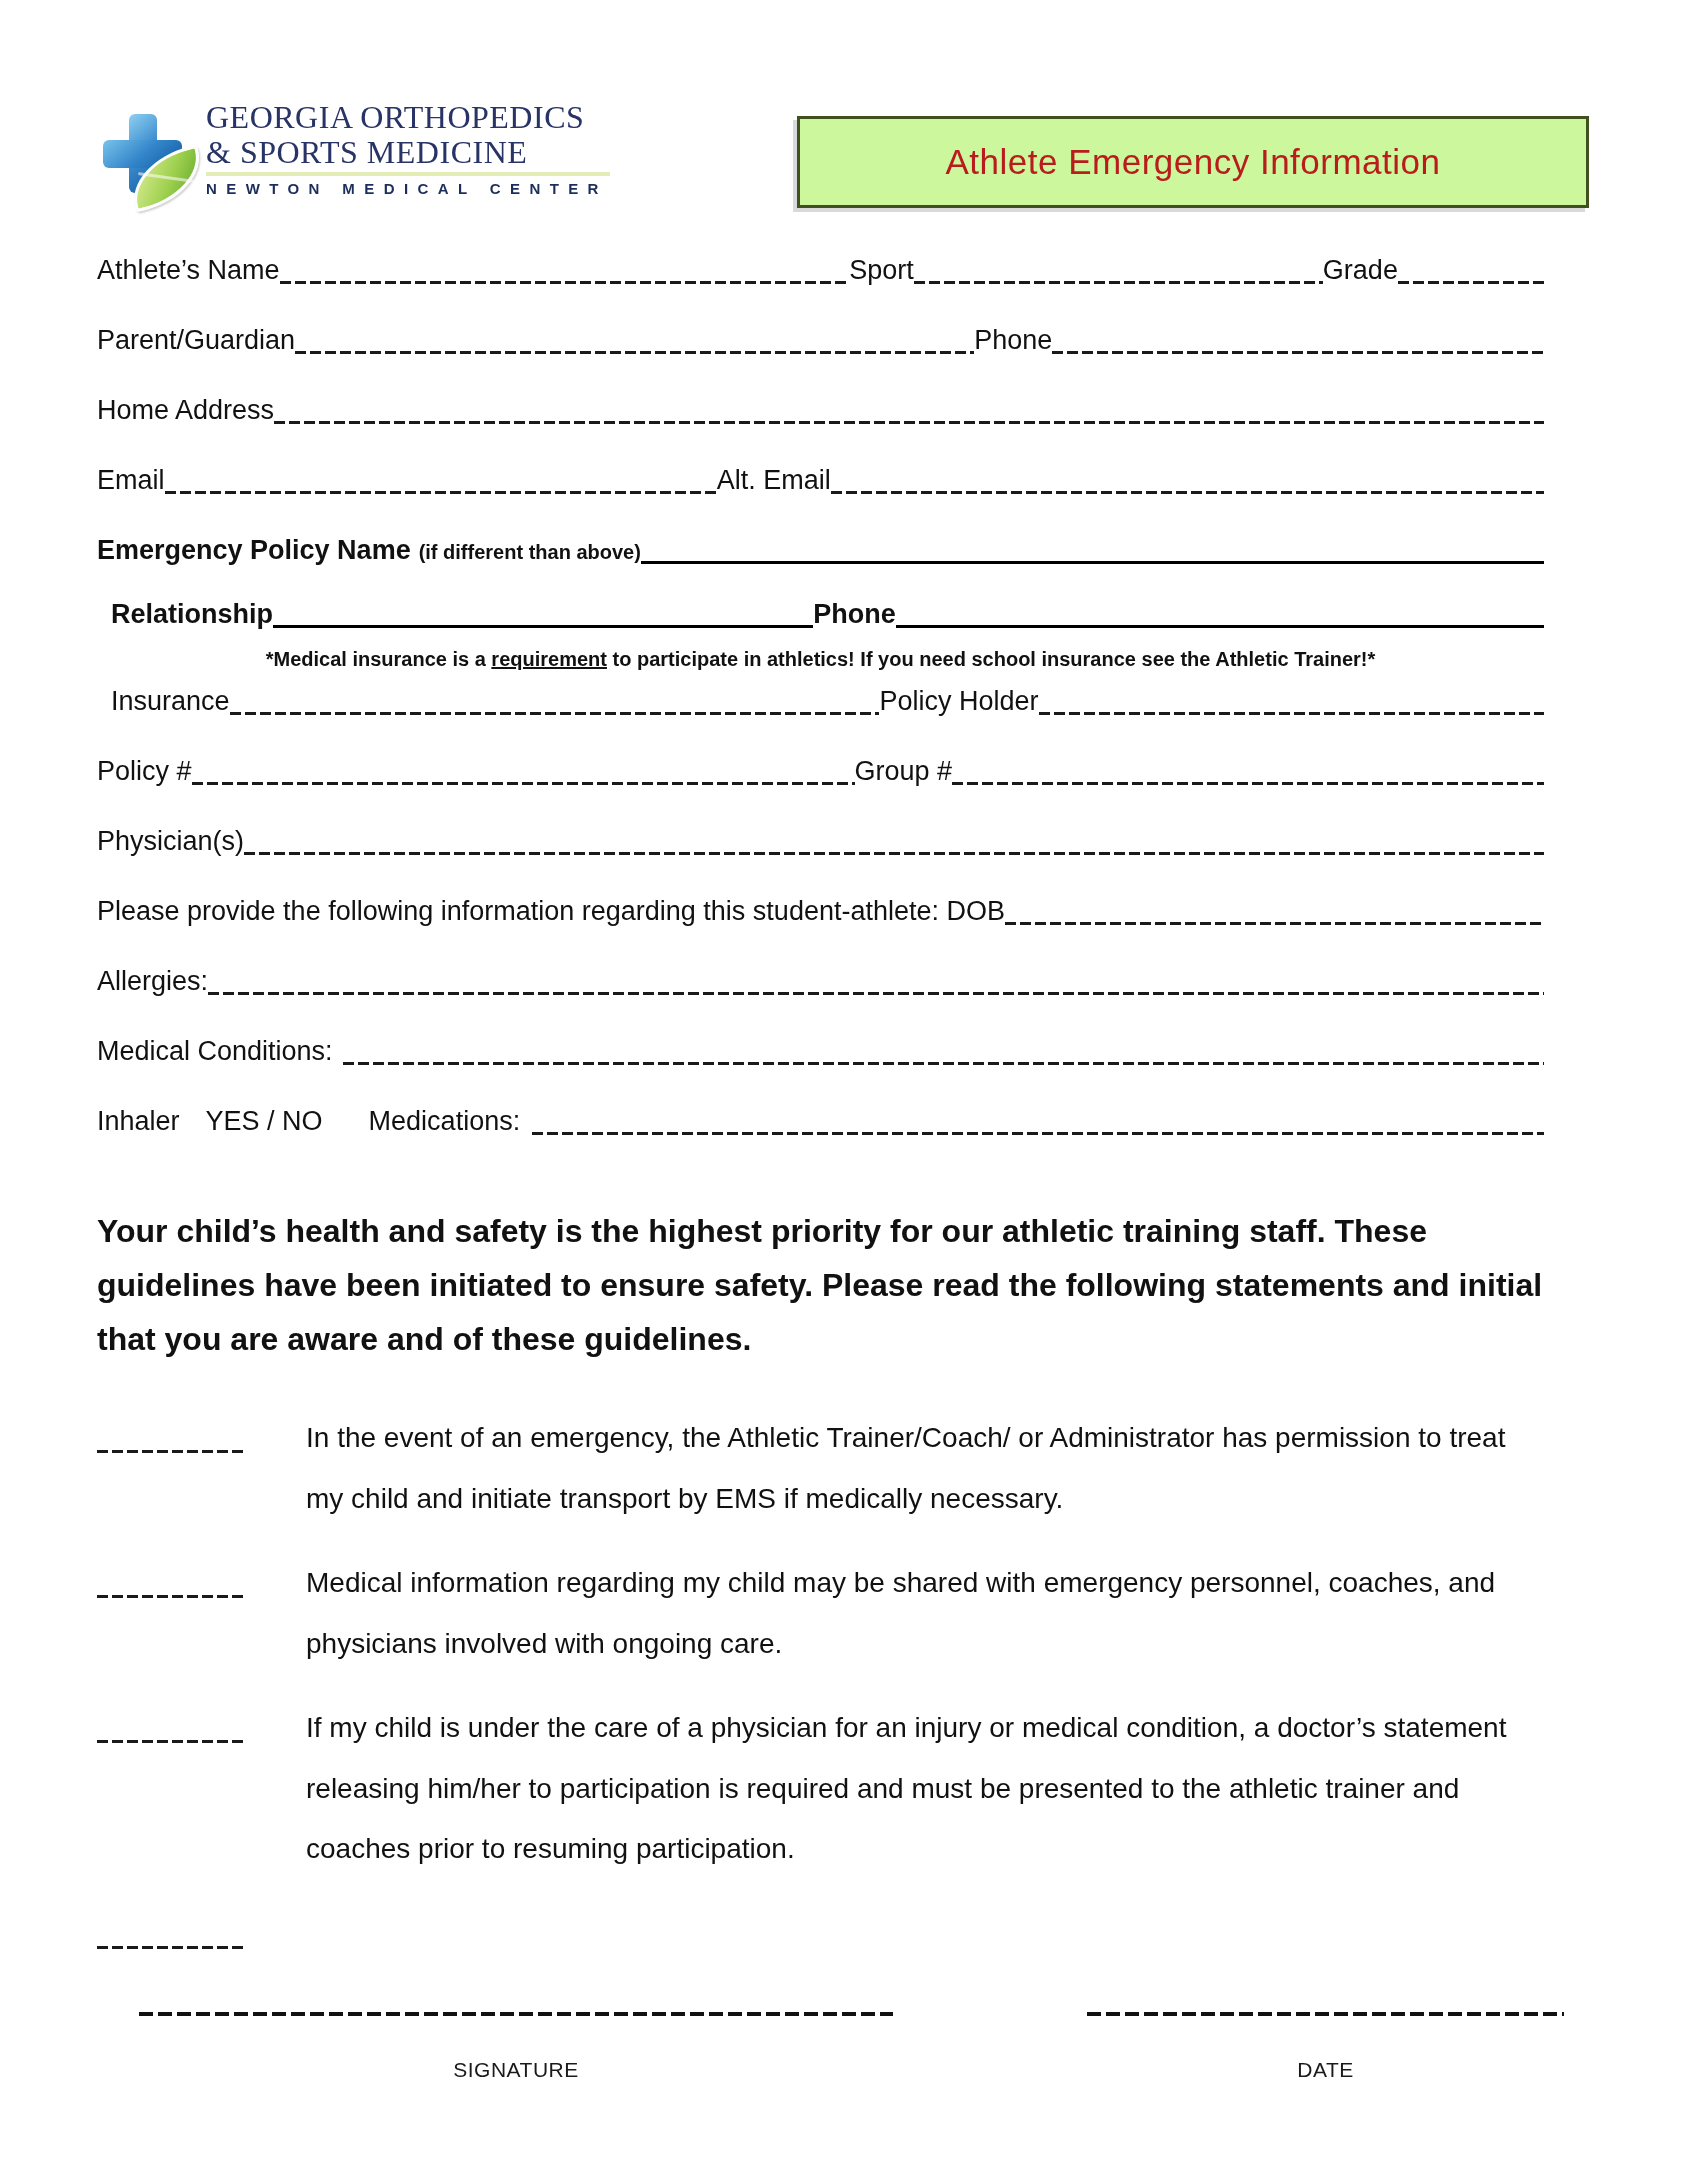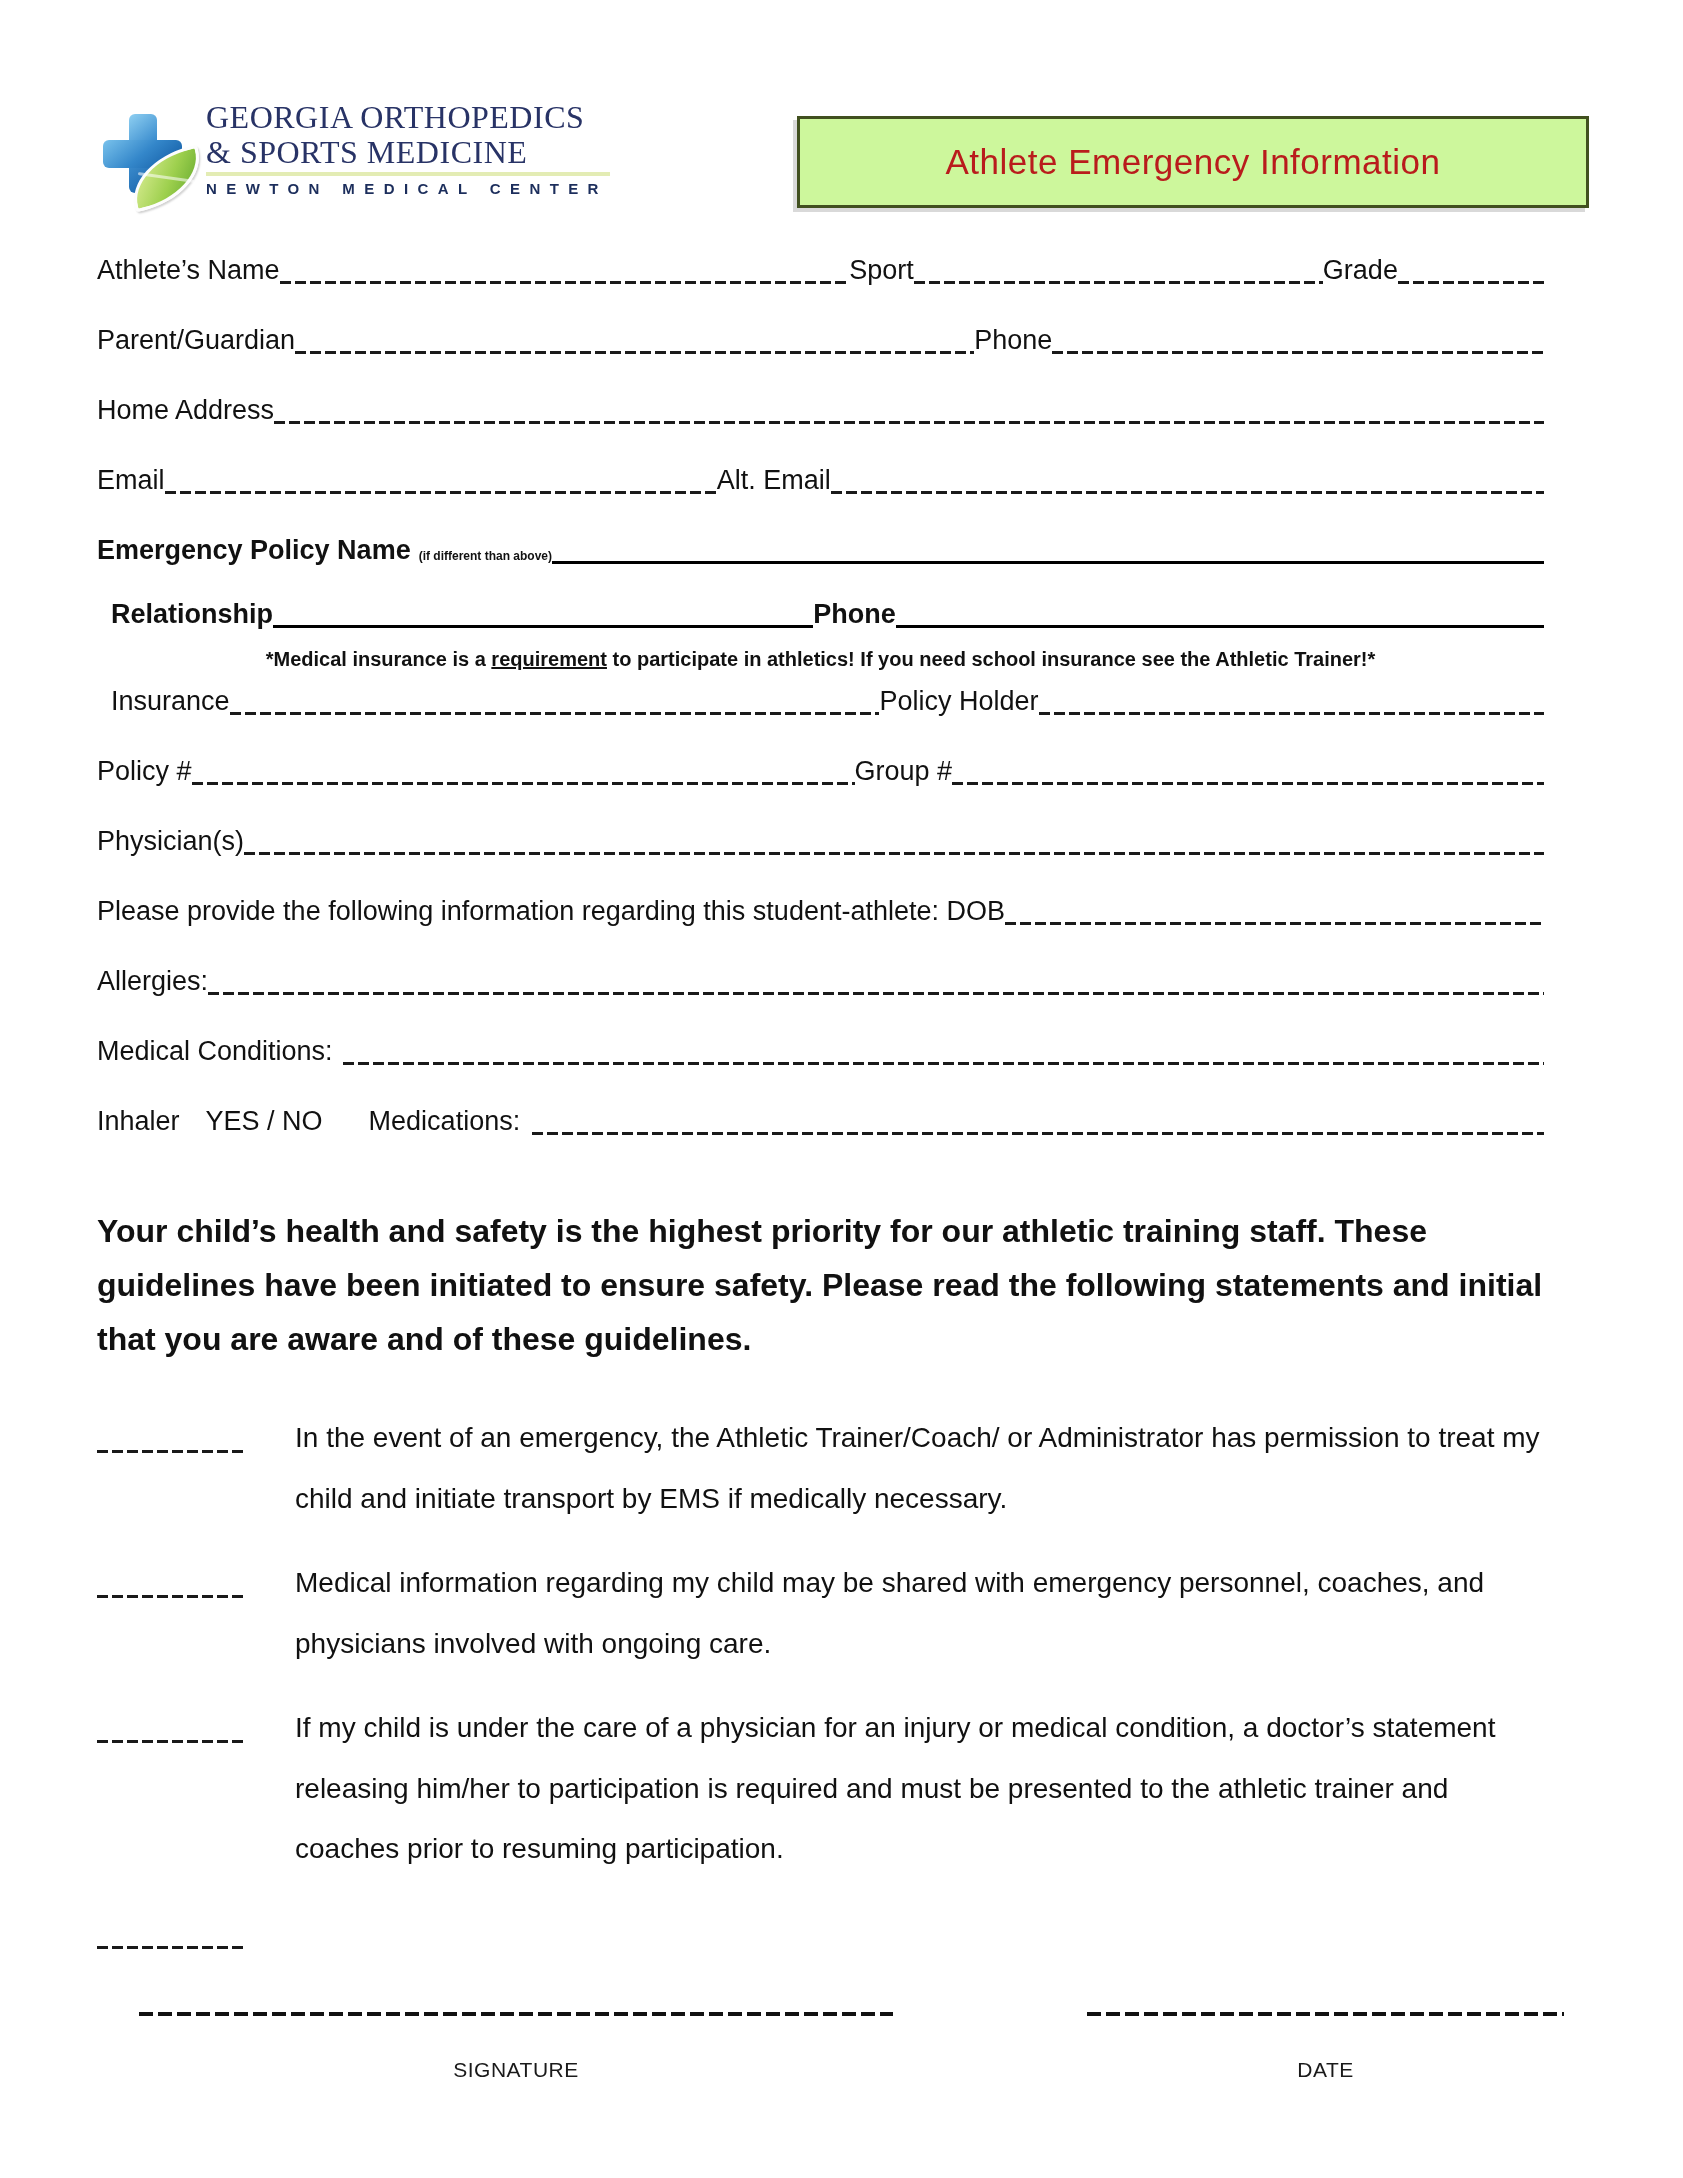--- a/index.html
+++ b/index.html
@@ -59,35 +59,35 @@
   .form { padding:36px 139px 0 97px; }
   .row { display:flex; align-items:flex-end; height:30px; margin-bottom:40px; font-size:27px; }
   .row .lbl { line-height:1; white-space:nowrap; }
   .row.bold { font-weight:bold; }
   .fill { position:relative; height:10px; align-self:flex-end; }
   .fill.dash {
     background:repeating-linear-gradient(90deg,#1a1a1a 0 11px, transparent 11px 15px);
     background-size:100% 3px; background-position:0 bottom; background-repeat:no-repeat;
   }
   .fill.solid { background:linear-gradient(#000,#000); background-size:100% 3px; background-position:0 bottom; background-repeat:no-repeat; }
-  .sub-lbl { font-size:12px; font-weight:bold; white-space:nowrap; line-height:1; padding-bottom:2px; }
+  .sub-lbl { font-size:20px; font-weight:bold; white-space:nowrap; line-height:1; padding-bottom:2px; }
   .indent { padding-left:14px; }
   .gap-s { width:26px; flex:0 0 auto; }
   .gap-m { width:46px; flex:0 0 auto; }
   .note { text-align:center; font-weight:bold; font-size:20px; margin:-14px 0 14px; }
   .note .u { text-decoration:underline; }
   .row.tight { margin-bottom:34px; }
 
   
   .intro {
     padding:30px 139px 0 97px;
     font-weight:bold; font-size:32px; line-height:1.68;
   }
   .statements { padding:42px 139px 0 97px; }
-  .stmt { display:flex; margin-bottom:24px; }
+  .stmt { display:flex; margin-bottom:24px;gap:11px; }
   .initial-blank {
     flex:0 0 150px; height:3px; margin-top:42px;
     background:repeating-linear-gradient(90deg,#1a1a1a 0 11px, transparent 11px 15px);
   }
   .stmt-text { margin-left:48px; font-size:28px; line-height:2.16; flex:1; }
 
   
   .sig-row { position:absolute; left:97px; right:97px; top:2012px; display:flex; }
   .sig-block { display:flex; flex-direction:column; align-items:center; }
   .sig-block.left { margin-left:42px; }

